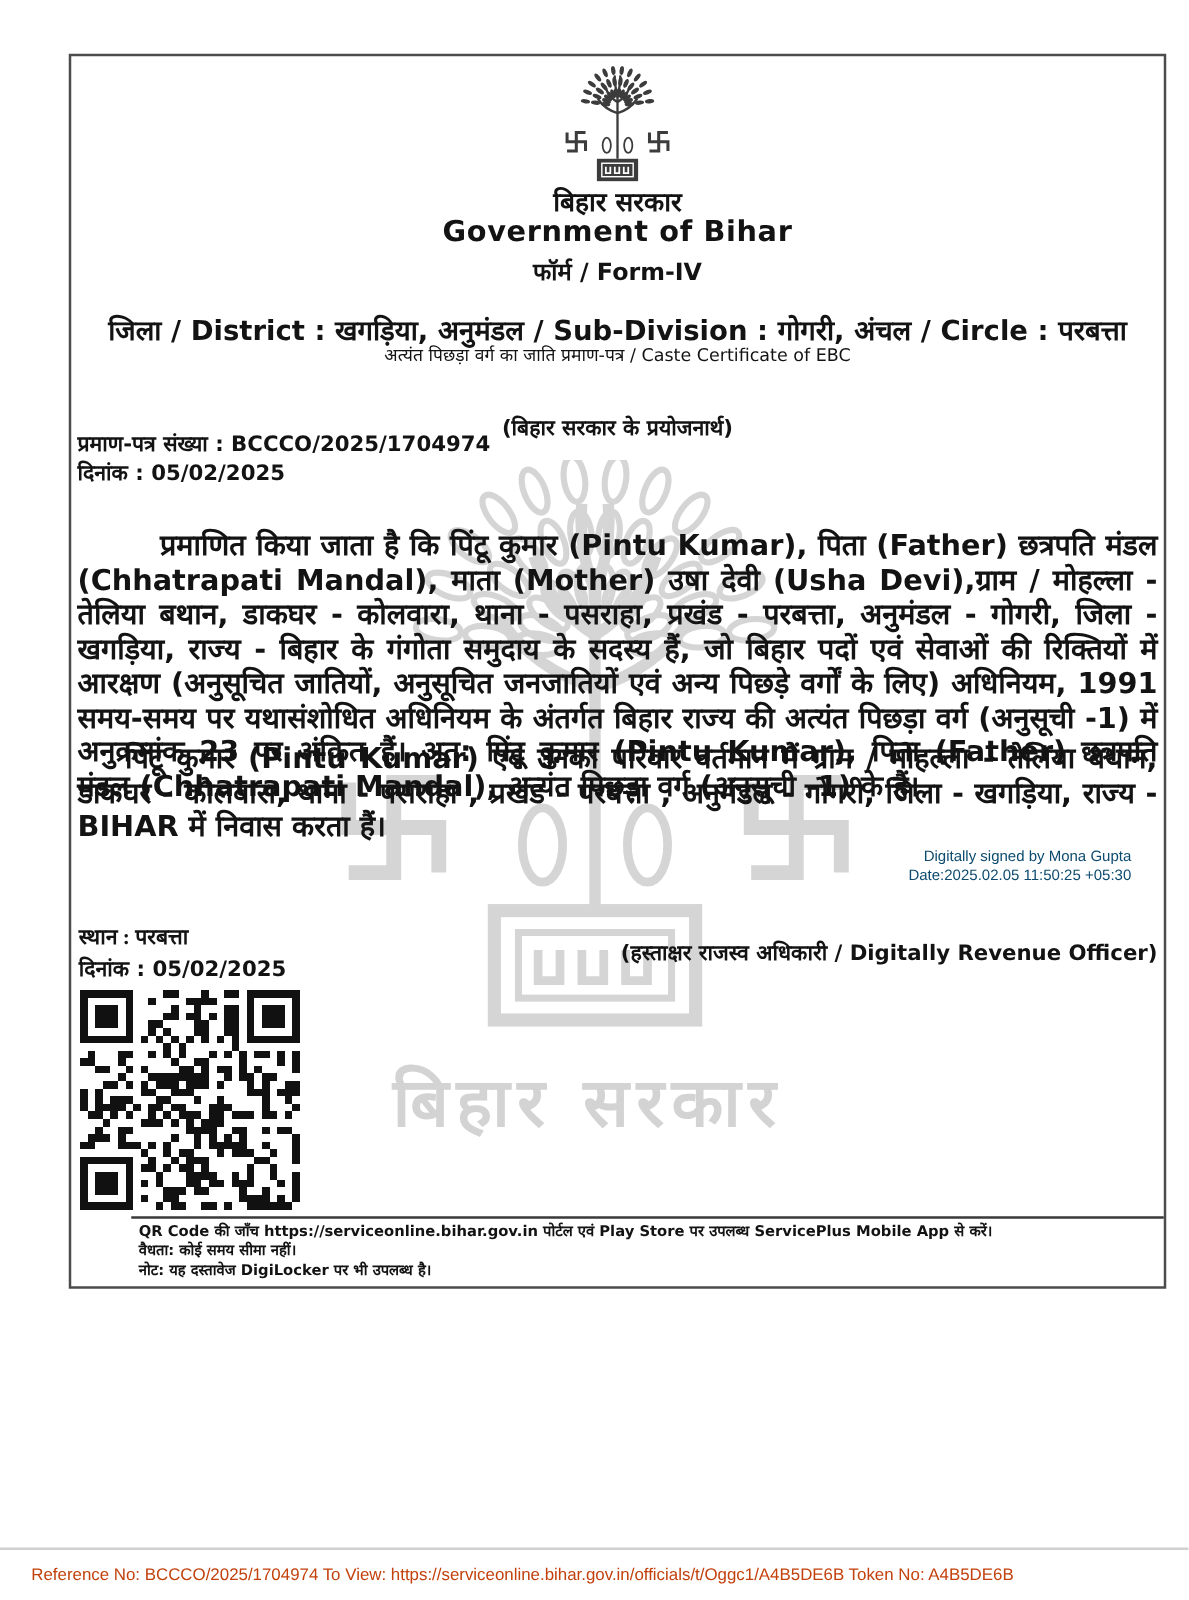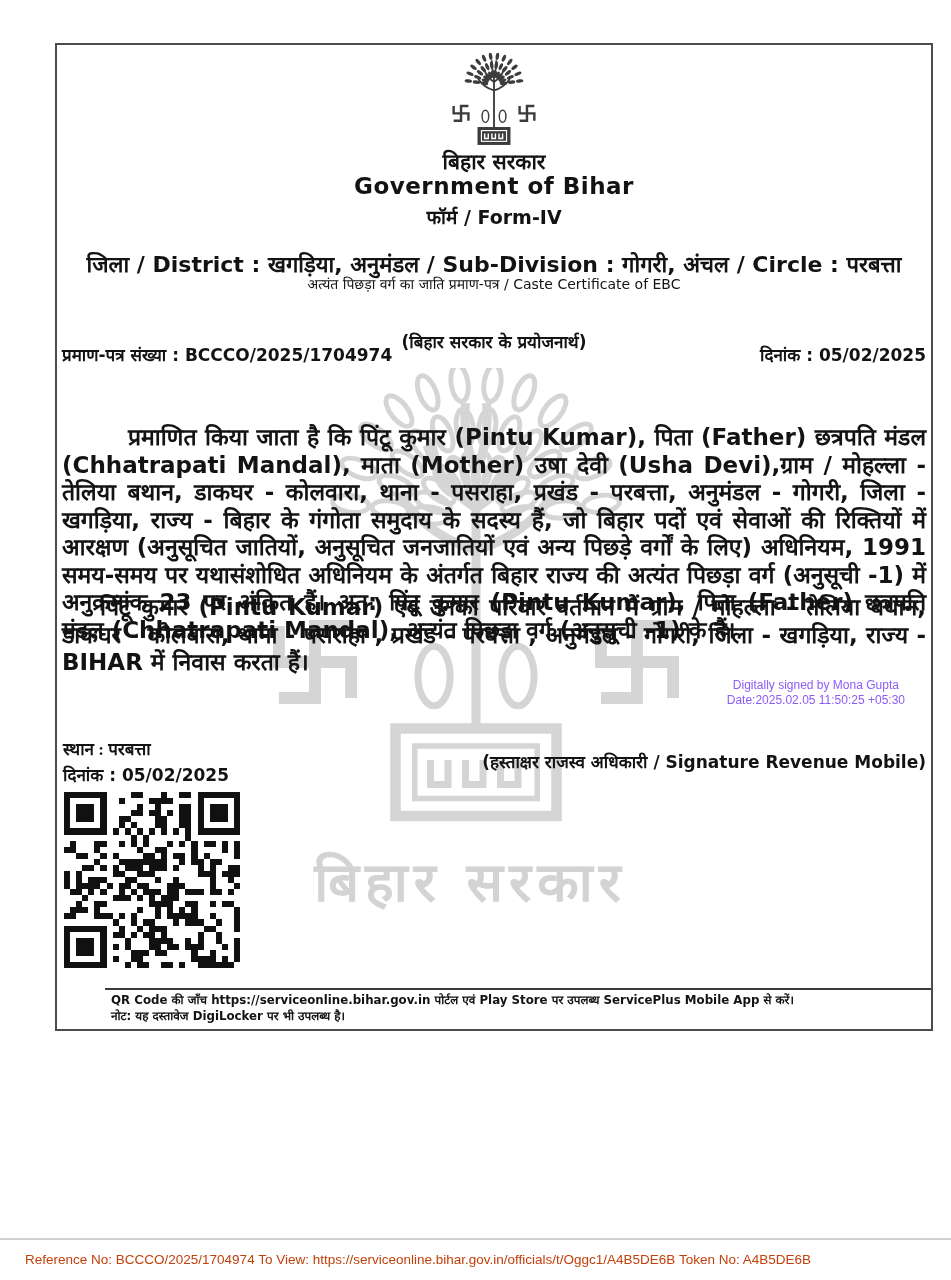--- a/index.html
+++ b/index.html
@@ -41,34 +41,34 @@
   }
   .title-hi{top:102px;font-size:21px;font-weight:bold;}
   .title-en{top:128px;font-size:23px;font-weight:bold;letter-spacing:.5px;}
   .form-line{top:159px;font-size:19px;font-weight:bold;}
   .district-line{top:203px;font-size:22px;font-weight:bold;}
   .cert-title{top:229px;font-size:14px;font-weight:normal;}
   .purpose-line{top:255px;font-size:17px;font-weight:bold;margin-top:30px;}
   .meta-row{
     position:absolute;top:298px;left:5px;right:5px;
     display:flex;justify-content:space-between;
-    font-size:17px;font-weight:bold;
+    font-size:17px;font-weight:bold;flex-direction:column;
   }
   .para{
     position:absolute;left:5px;right:5px;
     font-size:23px;font-weight:bold;line-height:27.5px;
     text-align:justify;
   }
   .para1{top:379px;text-indent:66px;}
   .para2{top:549px;text-indent:38px;}
   .digsig{
     position:absolute;top:633px;right:26px;
     font-family:"Liberation Sans","DejaVu Sans",sans-serif;
-    font-size:12px;line-height:15px;color:#8b5cf6;
-    text-align:center;font-weight:normal;
+    font-size:12px;line-height:15px;color:#0c4a6e;
+    text-align:right;font-weight:normal;
   }
   .place-line{position:absolute;top:692px;left:6px;font-size:17px;font-weight:bold;font-family:Liberation Serif, serif;}
   .officer-line{position:absolute;top:705px;right:5px;font-size:17px;font-weight:bold;}
   .date-line2{position:absolute;top:718px;left:6px;font-size:17px;font-weight:bold;}
   .qr-wrap{
     position:absolute;top:744px;left:4px;width:182px;height:182px;background:#fff;
   }
   .qr-wrap svg{width:100%;height:100%;shape-rendering:crispEdges;}
   .notes{
     position:absolute;left:0;right:0;bottom:0;
@@ -218,21 +218,21 @@
 
     <div class="para para1">प्रमाणित किया जाता है कि पिंटू कुमार (Pintu Kumar), पिता (Father) छत्रपति मंडल (Chhatrapati Mandal), माता (Mother) उषा देवी (Usha Devi),ग्राम / मोहल्ला - तेलिया बथान, डाकघर - कोलवारा, थाना - पसराहा, प्रखंड - परबत्ता, अनुमंडल - गोगरी, जिला - खगड़िया, राज्य - बिहार के गंगोता समुदाय के सदस्य हैं, जो बिहार पदों एवं सेवाओं की रिक्तियों में आरक्षण (अनुसूचित जातियों, अनुसूचित जनजातियों एवं अन्य पिछड़े वर्गों के लिए) अधिनियम, 1991 समय-समय पर यथासंशोधित अधिनियम के अंतर्गत बिहार राज्य की अत्यंत पिछड़ा वर्ग (अनुसूची -1) में अनुक्रमांक 23 पर अंकित हैं। अत: पिंटू कुमार (Pintu Kumar), पिता (Father) छत्रपति मंडल (Chhatrapati Mandal), अत्यंत पिछड़ा वर्ग (अनुसूची -1) के हैं।</div>
     <div class="para para2">पिंटू कुमार (Pintu Kumar) एवं उनका परिवार वर्तमान में ग्राम / मोहल्ला - तेलिया बथान, डाकघर - कोलवारा, थाना - पसराहा , प्रखंड - परबत्ता , अनुमंडल - गोगरी, जिला - खगड़िया, राज्य - BIHAR में निवास करता हैं।</div>
 
     <div class="digsig">
       <div>Digitally signed by Mona Gupta</div>
       <div>Date:2025.02.05 11:50:25 +05:30</div>
     </div>
 
     <div class="place-line">स्थान : परबत्ता</div>
-    <div class="officer-line">(हस्ताक्षर राजस्व अधिकारी / Signature Revenue Mobile)</div>
+    <div class="officer-line">(हस्ताक्षर राजस्व अधिकारी / Digitally Revenue Officer)</div>
     <div class="date-line2">दिनांक : 05/02/2025</div>
 
     <div class="qr-wrap" id="qr-code"><svg viewBox="-0.5 -0.5 30 30" xmlns="http://www.w3.org/2000/svg">
           <rect x="-0.5" y="-0.5" width="30" height="30" fill="#fff"></rect>
           <rect x="11" y="0" width="1" height="1" fill="#111"></rect>
           <rect x="12" y="0" width="1" height="1" fill="#111"></rect>
           <rect x="16" y="0" width="1" height="1" fill="#111"></rect>
           <rect x="19" y="0" width="1" height="1" fill="#111"></rect>
           <rect x="20" y="0" width="1" height="1" fill="#111"></rect>
           <rect x="9" y="1" width="1" height="1" fill="#111"></rect>
@@ -519,20 +519,21 @@
           <rect x="22" y="0" width="7" height="7" fill="#111"></rect>
           <rect x="23" y="1" width="5" height="5" fill="#fff"></rect>
           <rect x="24" y="2" width="3" height="3" fill="#111"></rect>
           <rect x="0" y="22" width="7" height="7" fill="#111"></rect>
           <rect x="1" y="23" width="5" height="5" fill="#fff"></rect>
           <rect x="2" y="24" width="3" height="3" fill="#111"></rect>
         </svg></div>
 
     <div class="notes">
       <div>QR Code की जाँच https://serviceonline.bihar.gov.in पोर्टल एवं Play Store पर उपलब्ध ServicePlus Mobile App से करें।</div>
+      <div>वैधता: कोई समय सीमा नहीं।</div>
       <div>नोट: यह दस्तावेज DigiLocker पर भी उपलब्ध है।</div>
     </div>
   </div>
 
   <div class="footer-rule"></div>
   <div class="footer-ref">Reference No: BCCCO/2025/1704974 To View: https://serviceonline.bihar.gov.in/officials/t/Oggc1/A4B5DE6B Token No: A4B5DE6B</div>
 
 </div>
 
 </body></html>

